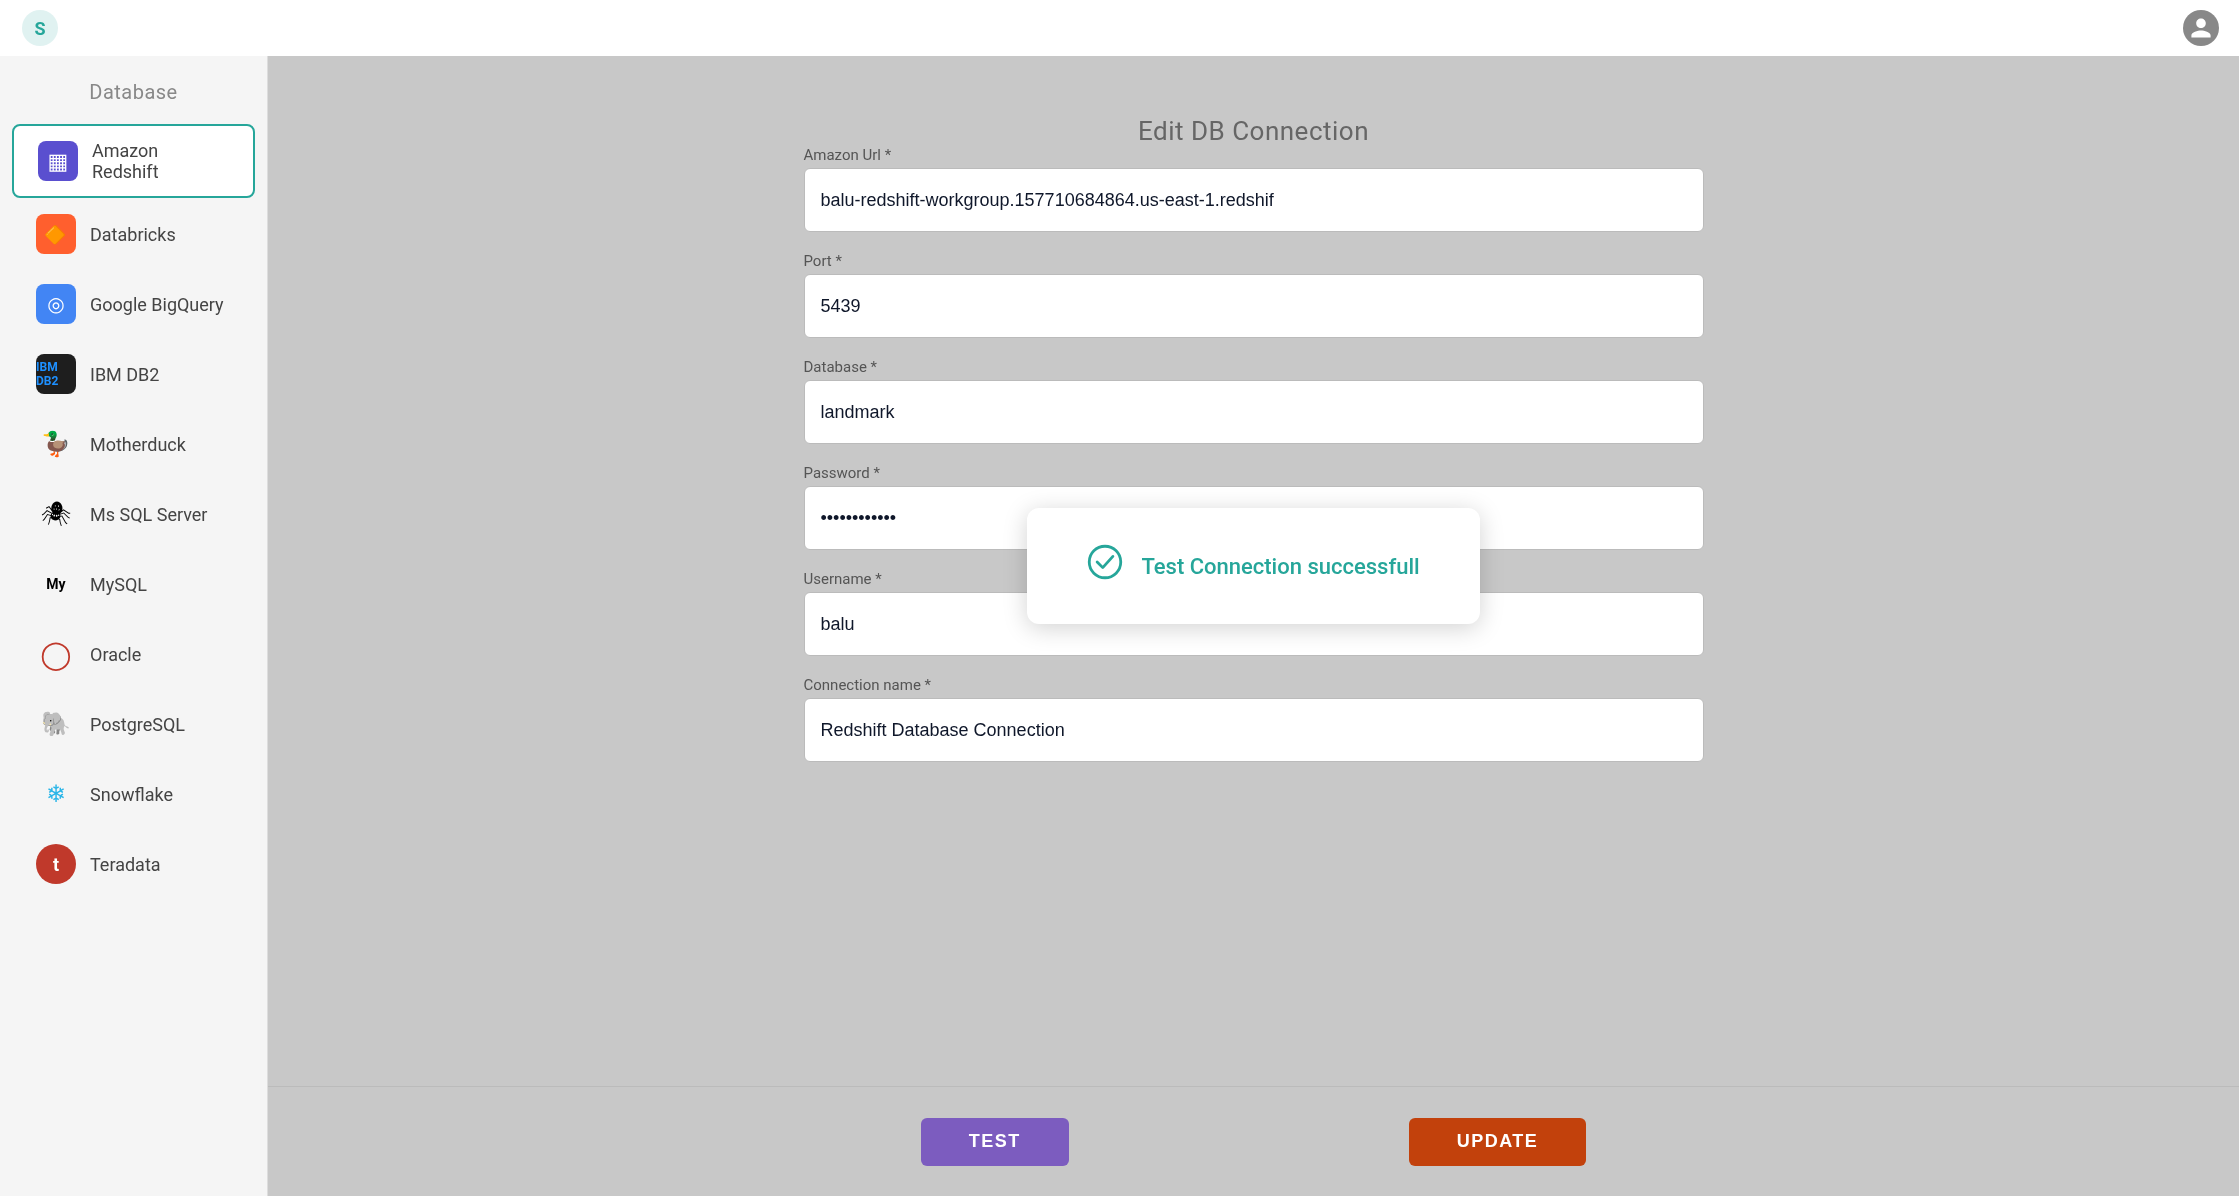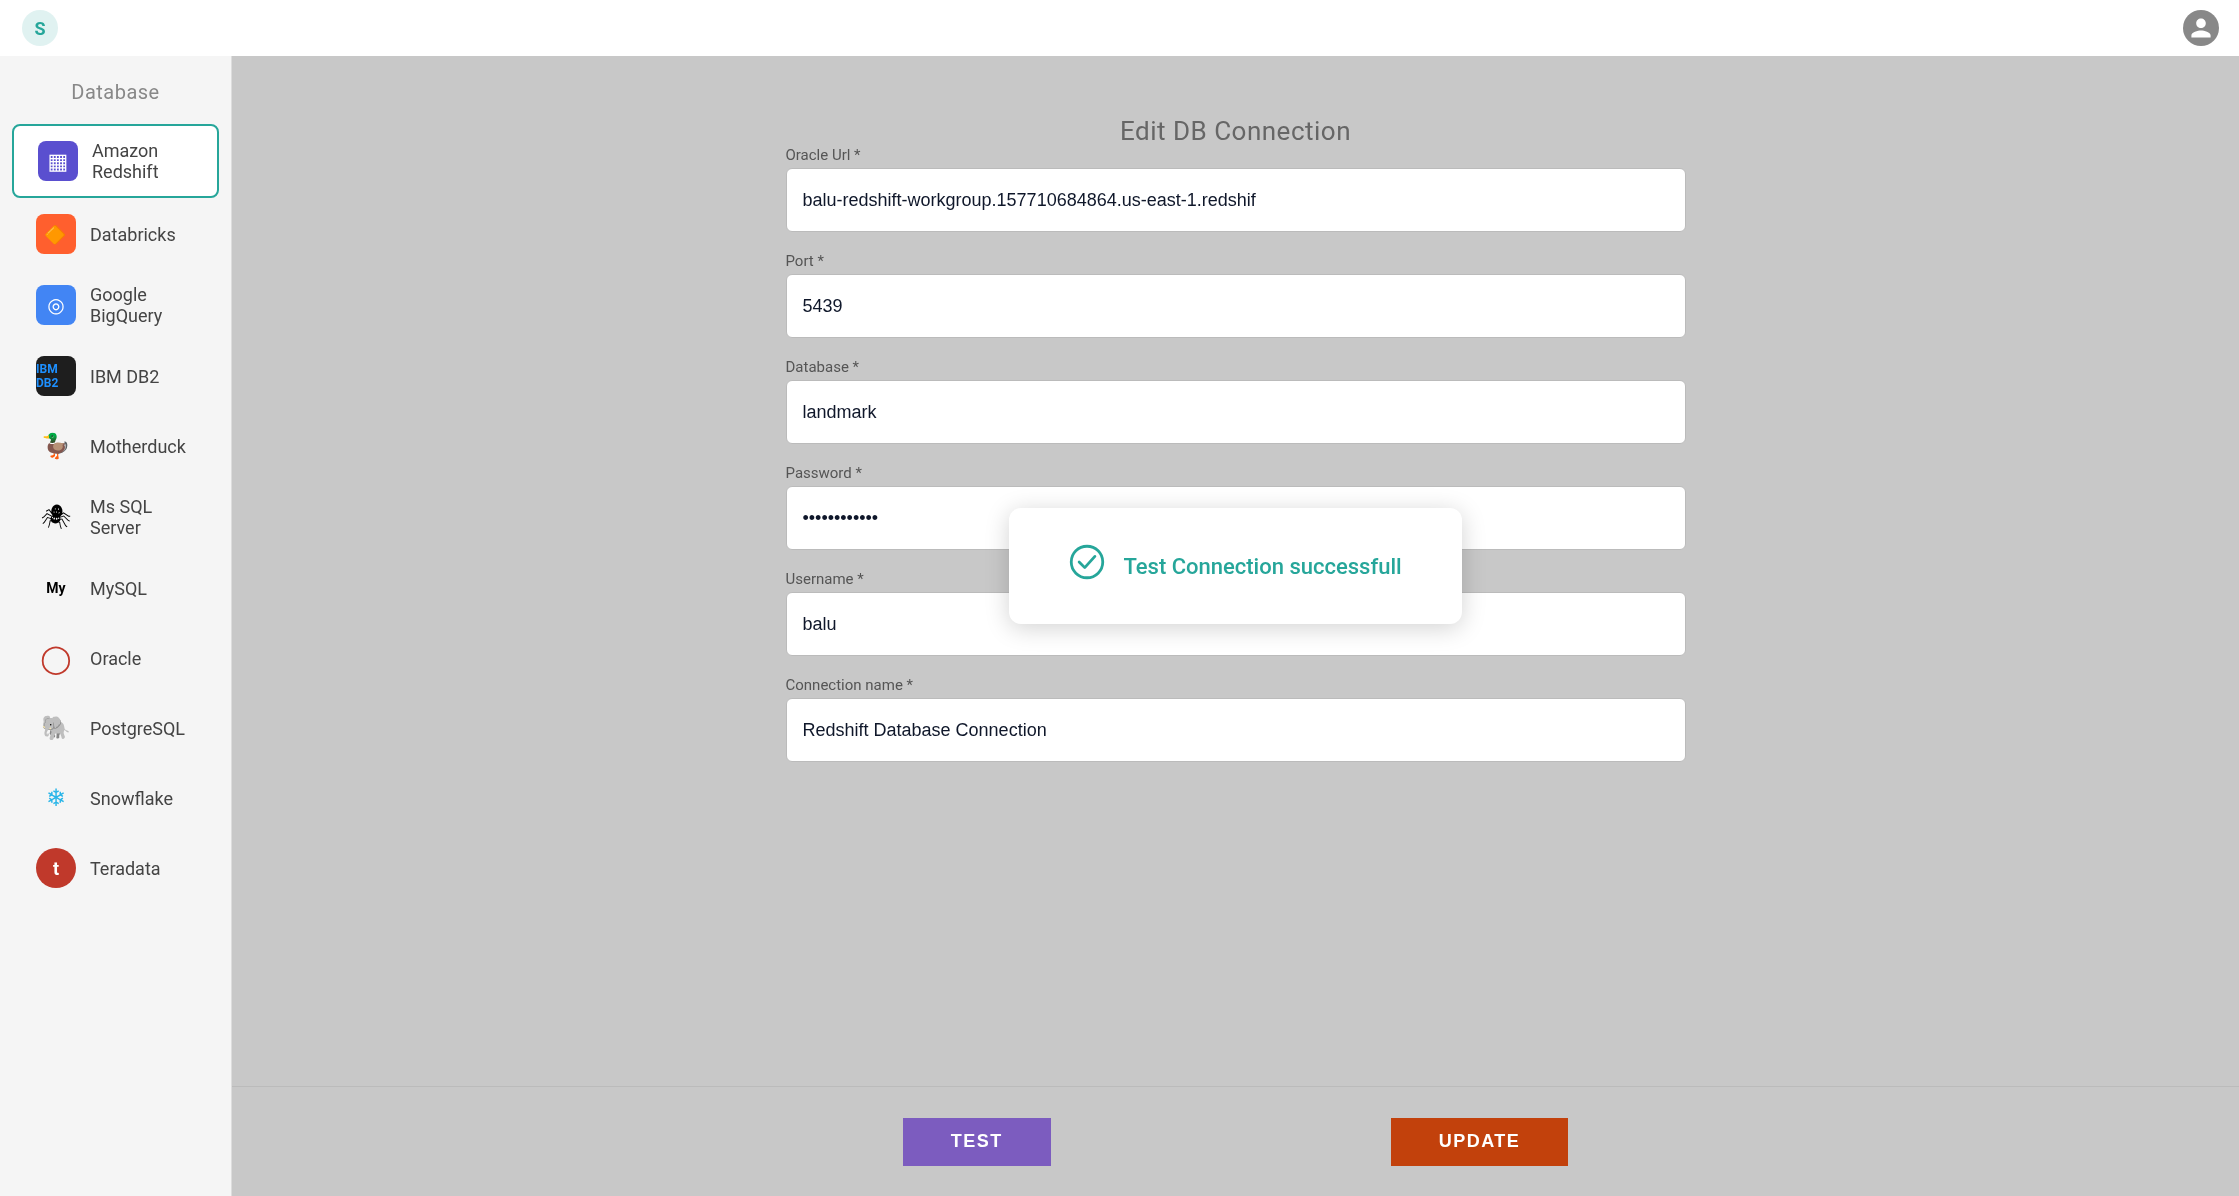--- a/index.html
+++ b/index.html
@@ -40,21 +40,21 @@
 
     
     .main-layout {
       display: flex;
       flex: 1;
       overflow: hidden;
     }
 
     
     .sidebar {
-      width: 232px;
+      width: 268px;
       background: #f5f5f5;
       border-right: 1px solid #ddd;
       padding: 24px 0 0 0;
       flex-shrink: 0;
       overflow-y: auto;
     }
     .sidebar-title {
       text-align: center;
       font-size: 20px;
       color: #888;
@@ -179,21 +179,21 @@
       border-top: 1px solid #bbb;
       display: flex;
       align-items: center;
       justify-content: center;
       gap: 340px;
     }
     .btn {
       height: 48px;
       padding: 0 48px;
       border: none;
-      border-radius: 0;
+      border-radius: 6px;
       font-size: 18px;
       font-weight: 600;
       cursor: pointer;
       letter-spacing: 1.5px;
       text-transform: uppercase;
     }
     .btn-test {
       background: #7c5cbf;
       color: #fff;
     }
@@ -283,21 +283,21 @@
           <div class="sidebar-item-icon icon-teradata">t</div>
           <span class="sidebar-item-label">Teradata</span>
         </div>
       </div>
   </div>
 
   <div class="content">
     <div class="form-container">
       <div class="form-title">Edit DB Connection</div>
       <div id="form-fields">
-          <div class="form-group"><label class="form-label">Oracle Url *</label><input class="form-input" type="text" value="balu-redshift-workgroup.157710684864.us-east-1.redshif" style=""></div>
+          <div class="form-group"><label class="form-label">Amazon Url *</label><input class="form-input" type="text" value="balu-redshift-workgroup.157710684864.us-east-1.redshif" style=""></div>
           <div class="form-group"><label class="form-label">Port *</label><input class="form-input" type="text" value="5439" style=""></div>
           <div class="form-group"><label class="form-label">Database *</label><input class="form-input" type="text" value="landmark" style=""></div>
           <div class="form-group"><label class="form-label">Password *</label><input class="form-input" type="password" value="testpassword" style=""></div>
           <div class="form-group"><label class="form-label">Username *</label><input class="form-input" type="text" value="balu" style=""></div>
           <div class="form-group"><label class="form-label">Connection name *</label><input class="form-input" type="text" value="Redshift Database Connection" style=""></div>
         </div>
     </div>
 
     <div class="toast-overlay">
       <div class="toast">

